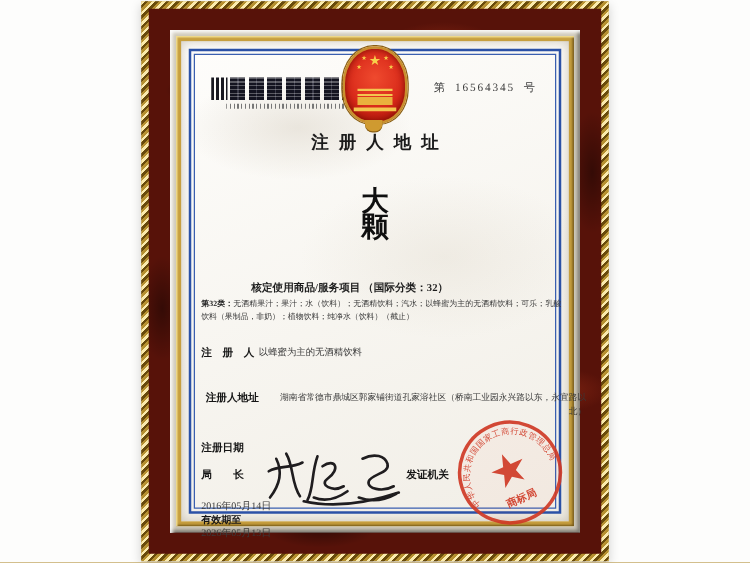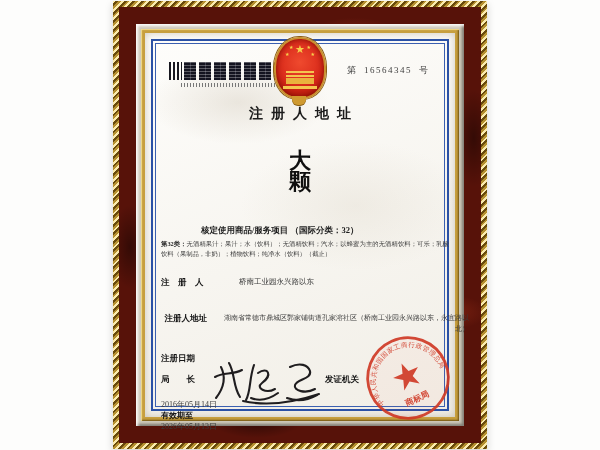--- a/index.html
+++ b/index.html
@@ -115,21 +115,21 @@
   
   .goods-heading{position:absolute;left:16px;top:192px;font-size:8.5px;
     font-weight:bold;color:#1d1d1d;margin-left:40px;}
   .goods-body{position:absolute;left:16px;top:206px;width:288px;
     font-size:6.3px;line-height:1.55;color:#3a3a3a;text-align:justify;}
   .goods-body .cls{font-weight:bold;color:#222;}
 
   .row{position:absolute;left:16px;display:flex;align-items:flex-start;}
   .row .label{font-weight:bold;font-size:8.5px;color:#151515;flex:0 0 46px;}
   .row .value{font-size:7.5px;color:#3a3a3a;}
-  .row-registrant{top:244px;gap:32px;}
+  .row-registrant{top:244px;}
   .row-address{top:280px;text-align:right;}
   .row-address .value{width:248px;line-height:1.5;font-size:7px;margin-left:14px;}
 
   .row-dates{top:320px;font-size:8px;white-space:nowrap;flex-direction:column;}
   .row-dates .label{flex:0 0 46px;}
   .row-dates .date{color:#3a3a3a;margin-right:10px;}
   .row-dates .valid-label{font-weight:bold;color:#151515;margin-right:10px;text-align:right;}
   .director-label{position:absolute;left:16px;top:341px;font-weight:bold;
     font-size:8.5px;color:#151515;}
   .issuer-label{position:absolute;left:180px;top:341px;font-weight:bold;
@@ -189,21 +189,21 @@
                 <span>颗</span>
               </div>
 
               <div class="goods-heading">核定使用商品/服务项目 （国际分类：32）</div>
               <div class="goods-body">
                 <span class="cls">第32类：</span><span>无酒精果汁；果汁；水（饮料）；无酒精饮料；汽水；以蜂蜜为主的无酒精饮料；可乐；乳酸饮料（果制品，非奶）；植物饮料；纯净水（饮料）（截止）</span>
               </div>
 
               <div class="row row-registrant">
                 <span class="label">注　册　人</span>
-                <span class="value">桥南工业园永兴路以东</span>
+                <span class="value">以蜂蜜为主的无酒精饮料</span>
               </div>
 
               <div class="row row-address">
                 <span class="label">注册人地址</span>
                 <span class="value">湖南省常德市鼎城区郭家铺街道孔家溶社区（桥南工业园永兴路以东，永宜路以北）</span>
               </div>
 
               <div class="row row-dates">
                 <span class="label">注册日期</span>
                 <span class="date">2016年05月14日</span>

